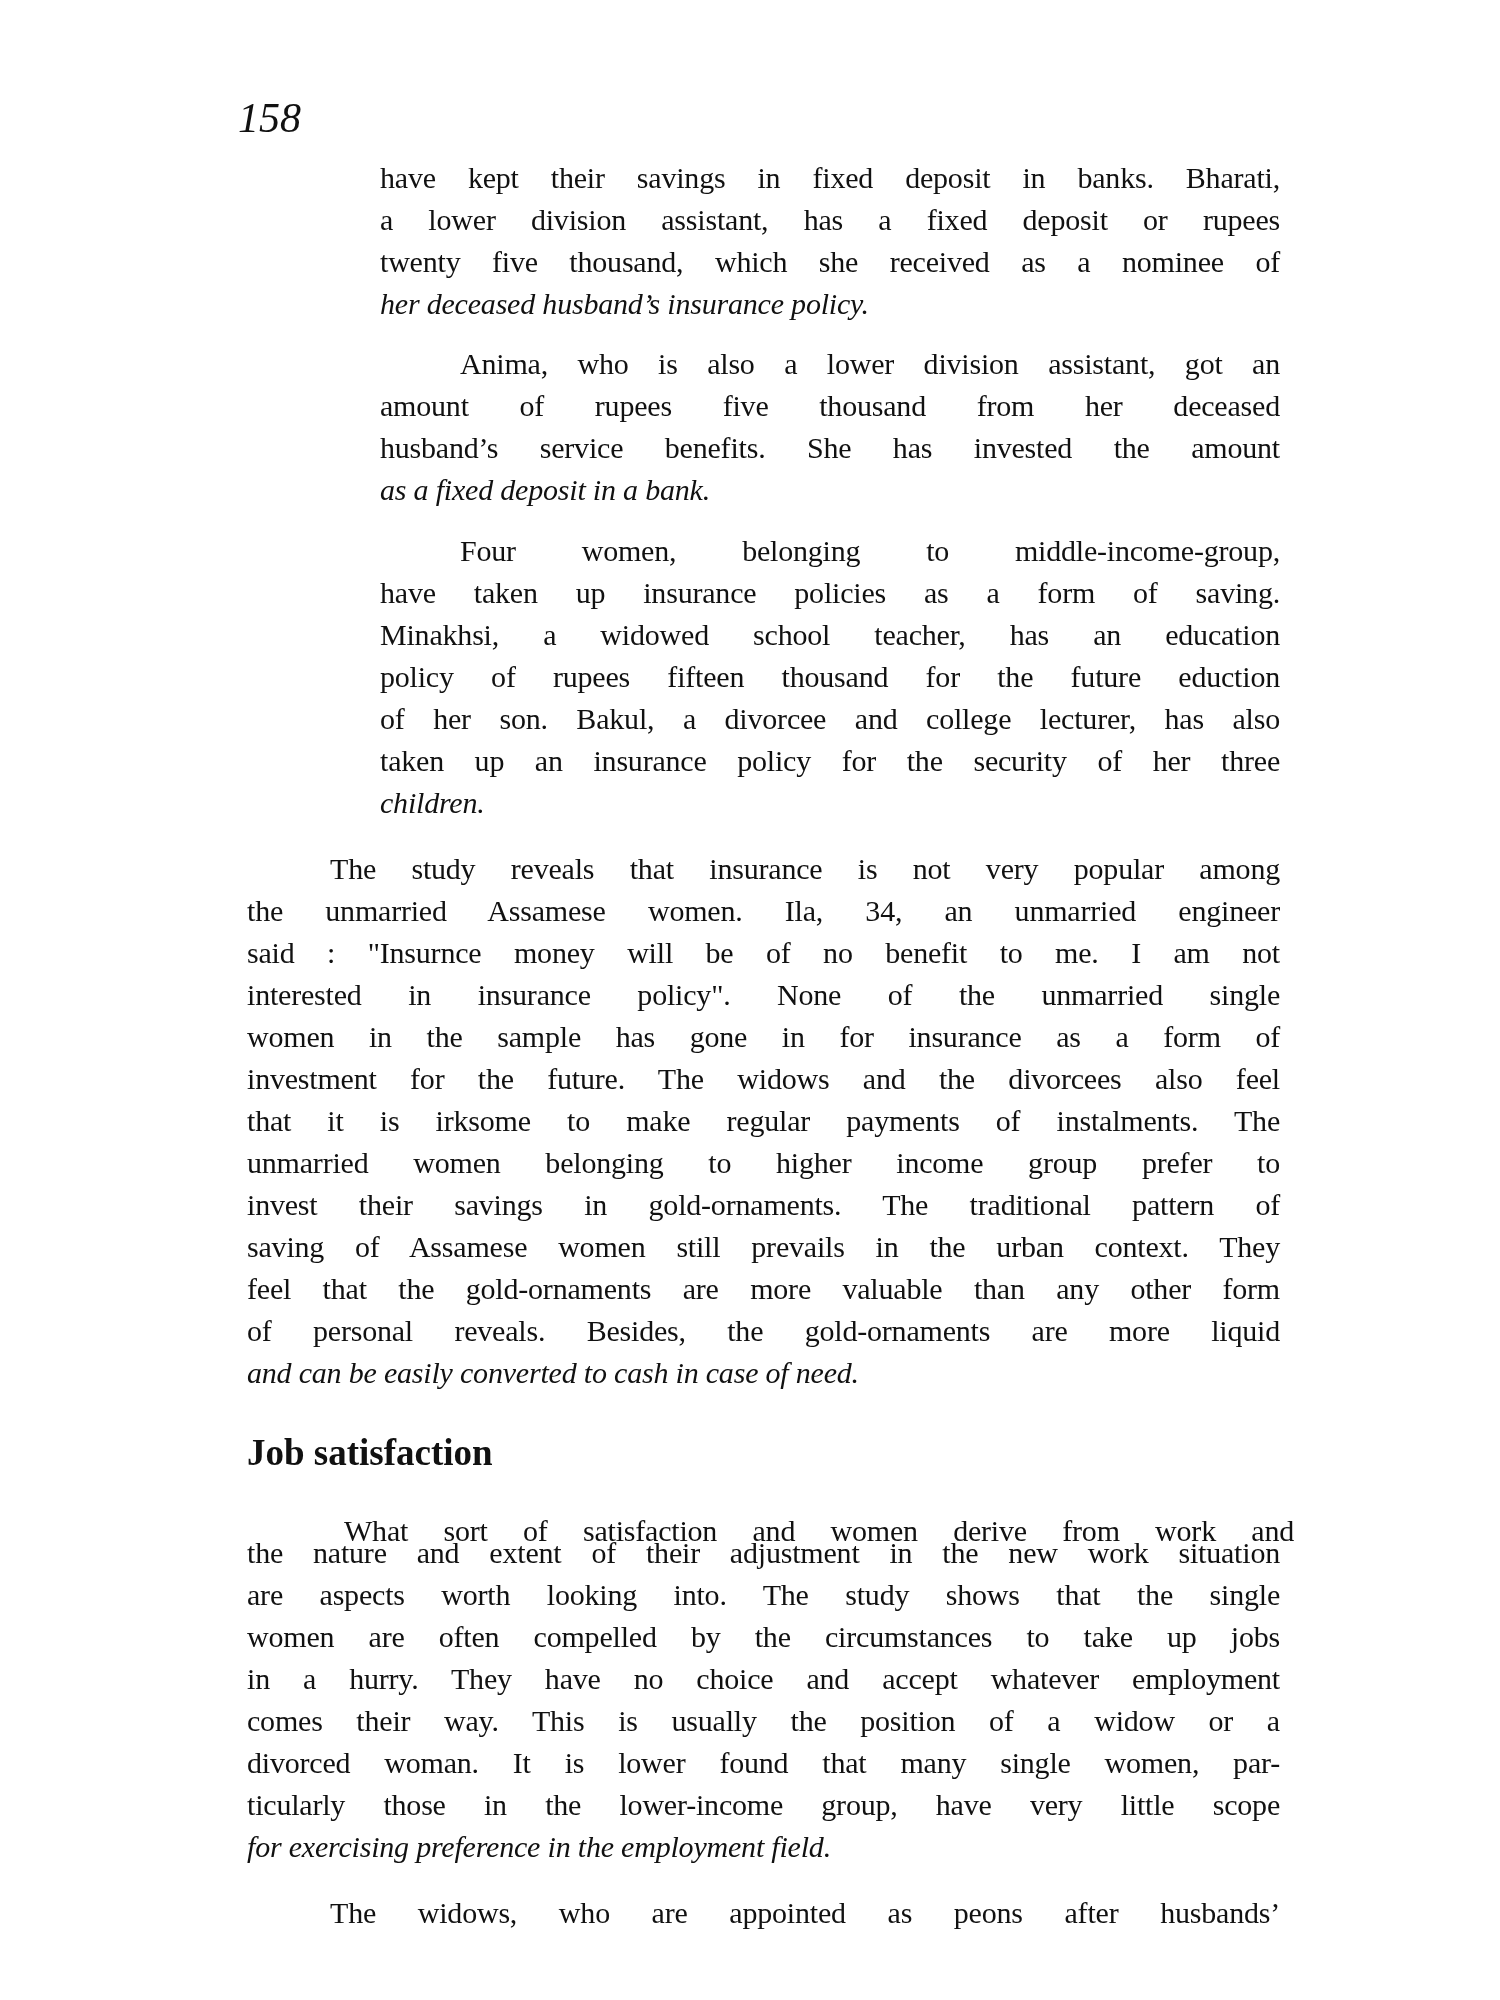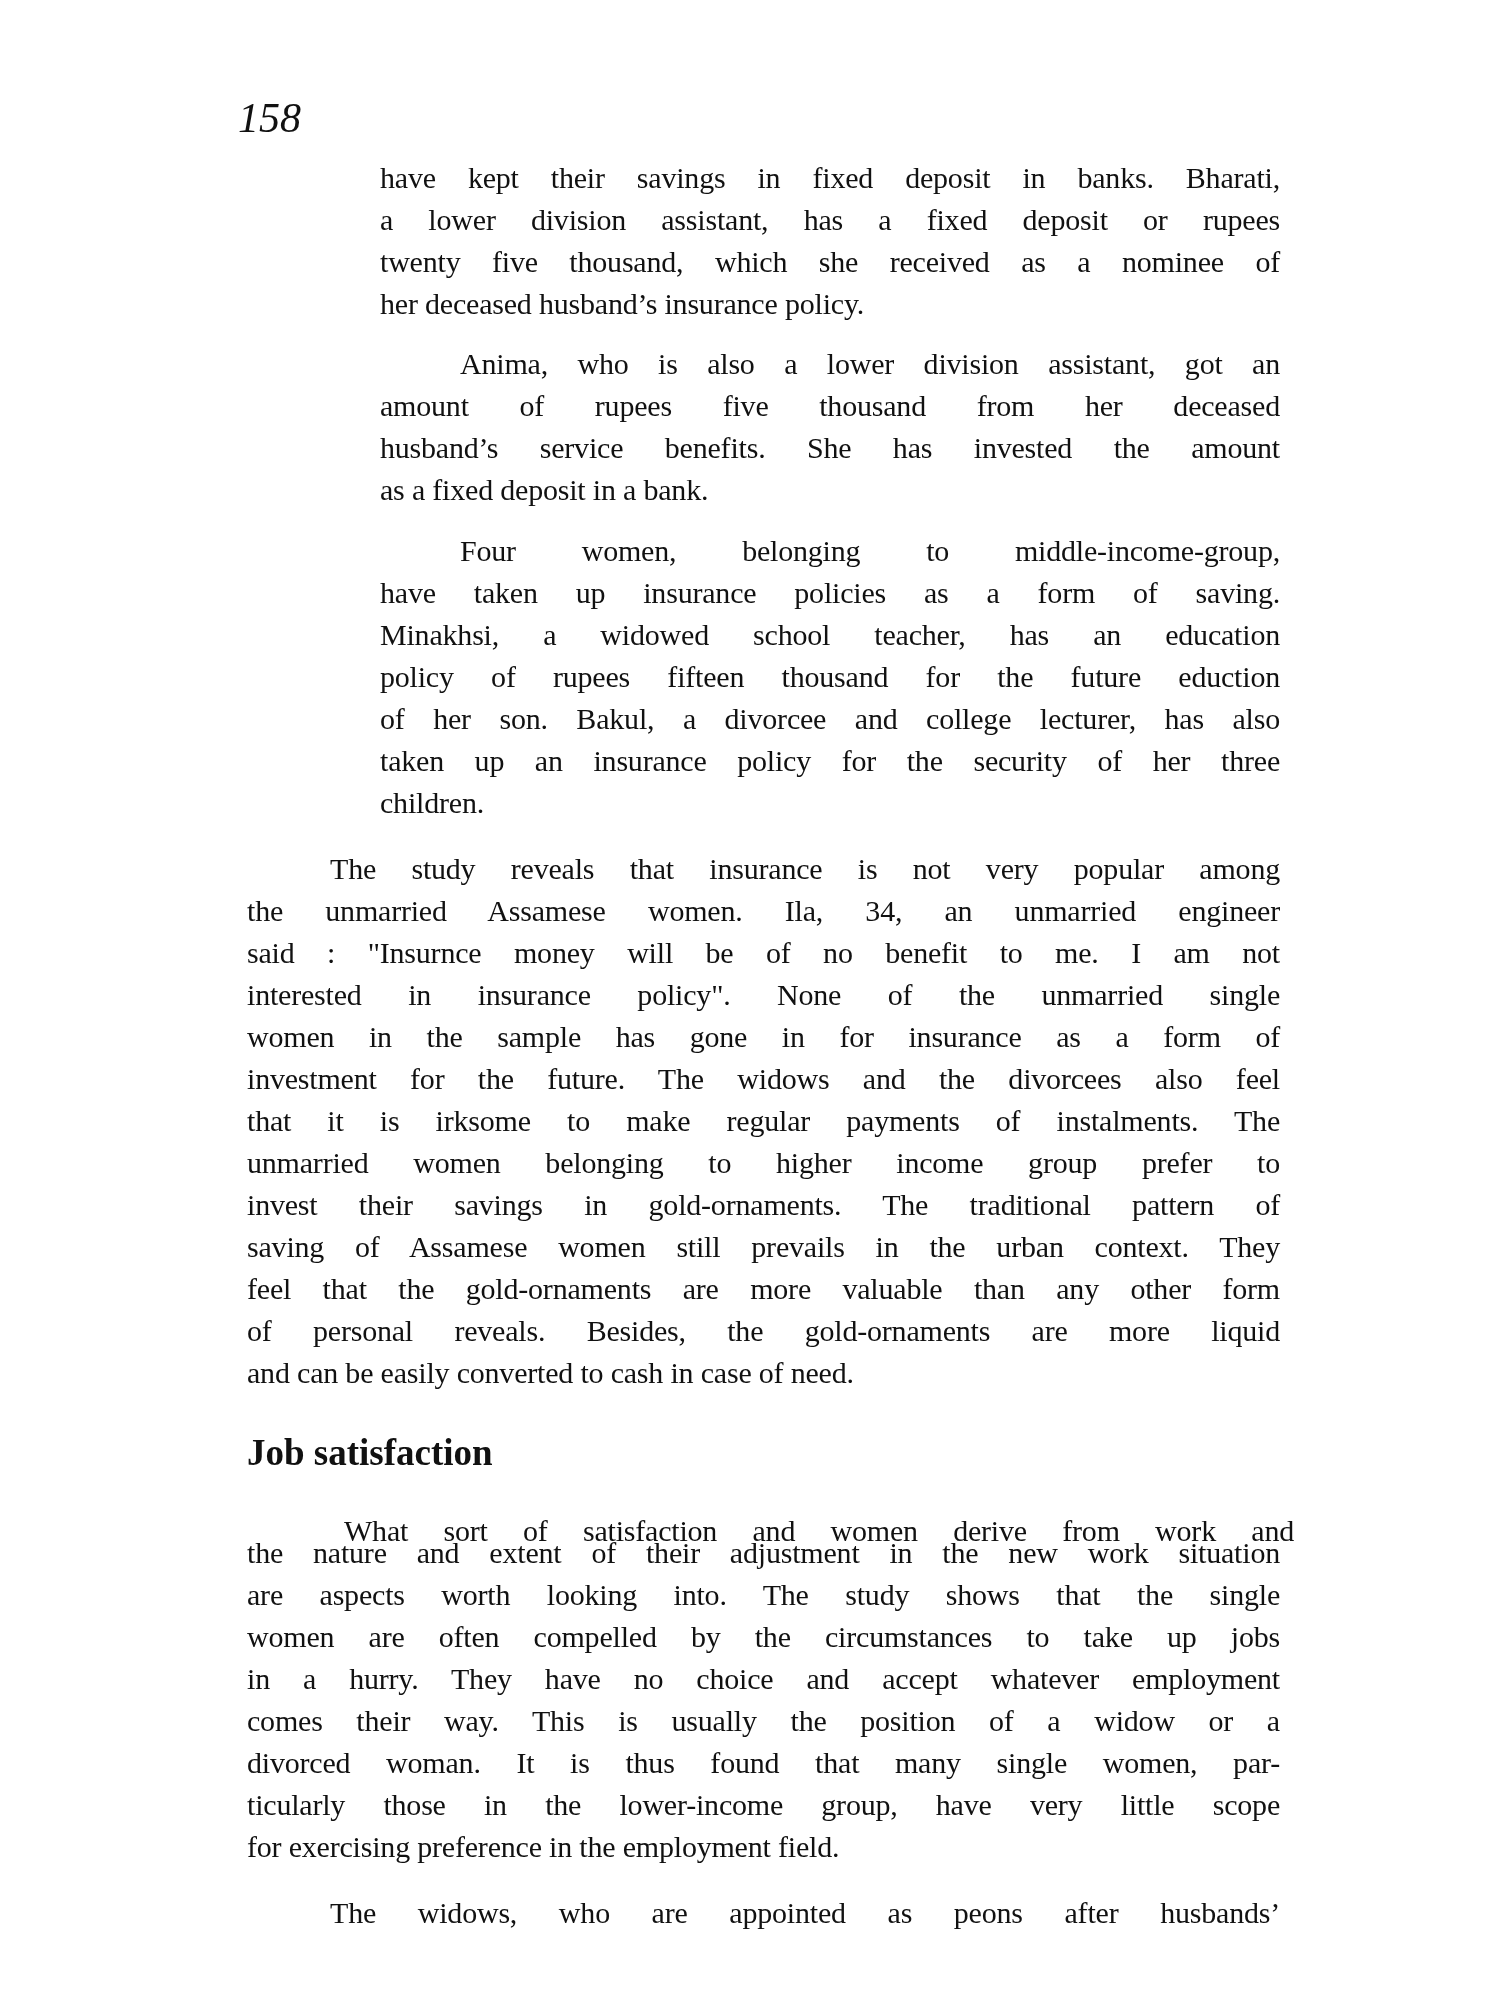--- a/index.html
+++ b/index.html
@@ -22,21 +22,21 @@
   .line {
     position: absolute;
     font-size: 30px;
     line-height: 42px;
     height: 42px;
     white-space: nowrap;
     text-align: justify;
     text-align-last: justify;
     letter-spacing: -0.2px;
   }
-  .line.last { text-align-last: left; }
+  .line.last { text-align-last: left; font-style: italic; }
   .ind-block { left: 380px; width: 900px; }
   .full-block { left: 247px; width: 1033px; }
   .heading {
     position: absolute; left: 247px; top: 1432px;
     font-weight: bold; font-size: 37px; line-height: 42px;
   }
 </style>
 </head>
 <body>
 
@@ -88,21 +88,21 @@
 
   <div class="heading">Job satisfaction</div>
 
   <div>
     <div class="line" style="top:1490px; left:344px; width:950px;margin-top:20px;">What sort of satisfaction and women derive from work and</div>
     <div class="line full-block" style="top:1532px">the nature and extent of their adjustment in the new work situation</div>
     <div class="line full-block" style="top:1574px">are aspects worth looking into. The study shows that the single</div>
     <div class="line full-block" style="top:1616px">women are often compelled by the circumstances to take up jobs</div>
     <div class="line full-block" style="top:1658px">in a hurry. They have no choice and accept whatever employment</div>
     <div class="line full-block" style="top:1700px">comes their way. This is usually the position of a widow or a</div>
-    <div class="line full-block" style="top:1742px">divorced woman. It is thus found that many single women, par-</div>
+    <div class="line full-block" style="top:1742px">divorced woman. It is lower found that many single women, par-</div>
     <div class="line full-block" style="top:1784px">ticularly those in the lower-income group, have very little scope</div>
     <div class="line full-block last" style="top:1826px">for exercising preference in the employment field.</div>
   </div>
 
   <div>
     <div class="line" style="top:1892px; left:330px; width:950px;">The widows, who are appointed as peons after husbands’</div>
   </div>
 
 </div>
 

